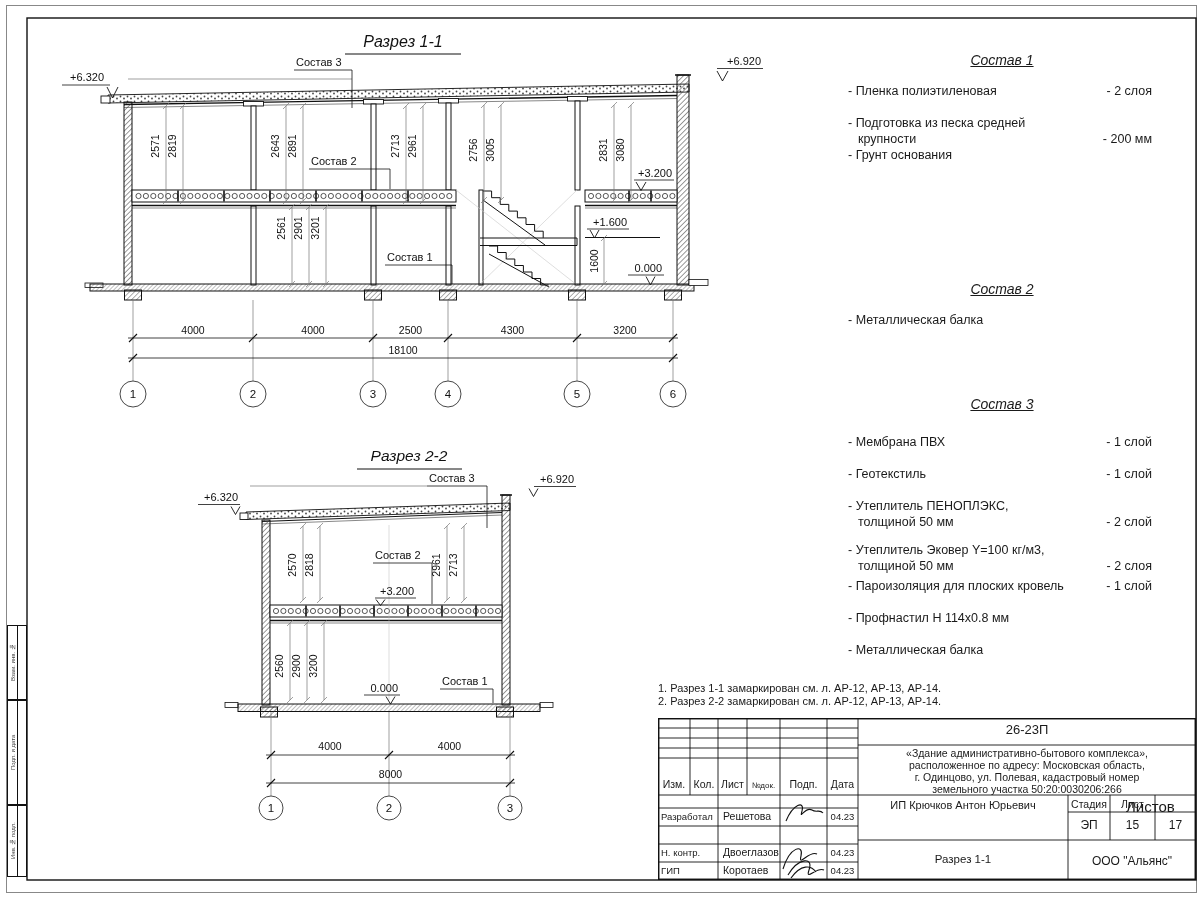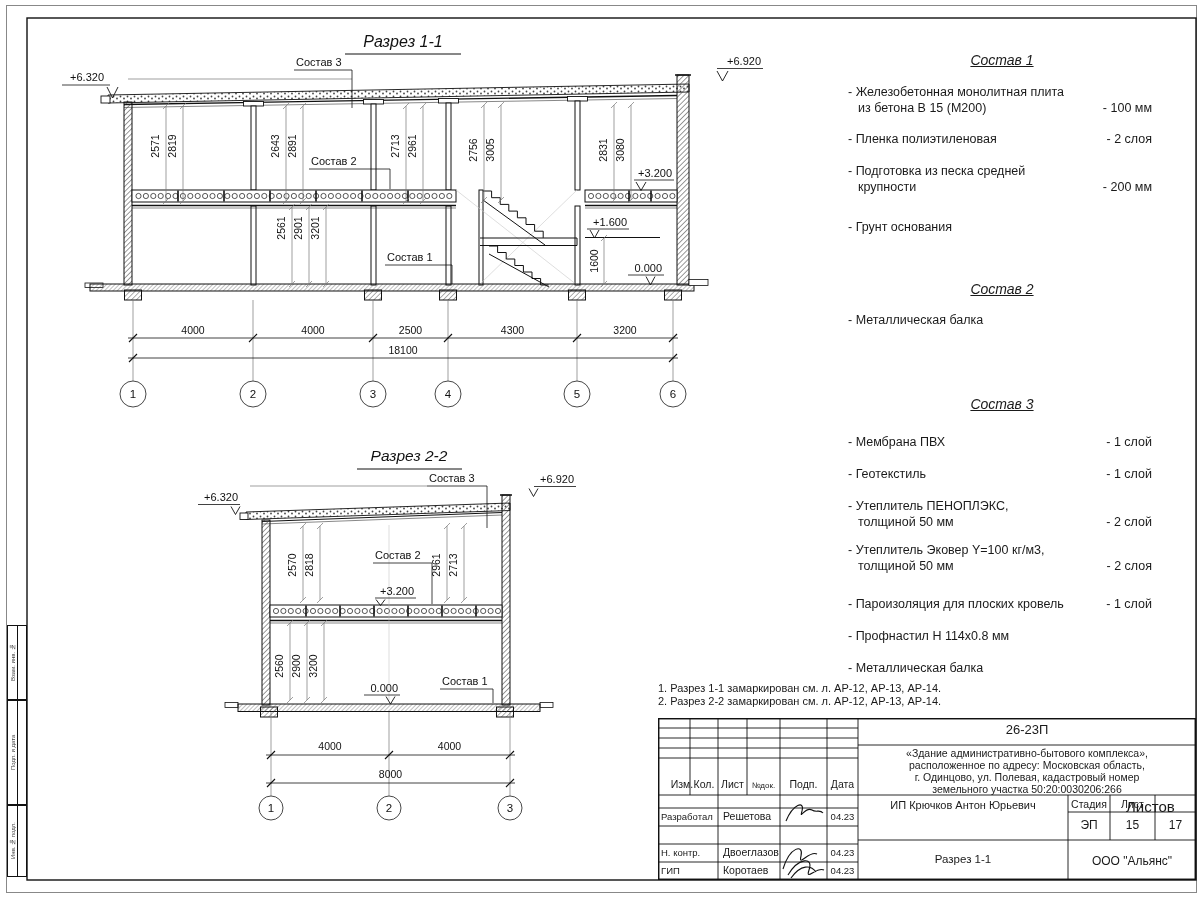--- a/index.html
+++ b/index.html
@@ -404,39 +404,32 @@
     <text class="t-dim" x="390.5" y="778" text-anchor="middle">8000</text>
 
     <text class="t-ax" x="271" y="812" text-anchor="middle">1</text>
     <text class="t-ax" x="389" y="812" text-anchor="middle">2</text>
     <text class="t-ax" x="510" y="812" text-anchor="middle">3</text>
   </svg>
 
   <div class="comps">
     <div class="comp" style="top:52px">
       <h3>Состав 1</h3>
-      <div class="ci" style="margin-top:16px">
-          <div>
-            <div>- Железобетонная  монолитная плита</div>
-            <div class="l2">из бетона В 15 (М200)</div>
-          </div>
-          <div class="vx">- 100 мм</div>
-        </div>
       <div class="ci">
           <div>- Пленка полиэтиленовая</div>
           <div class="vx">-  2 слоя</div>
         </div>
       <div class="ci" style="margin-top:16px">
           <div>
             <div>- Подготовка из песка средней</div>
             <div class="l2">крупности</div>
           </div>
           <div class="vx">- 200 мм</div>
         </div>
-      <div class="ci" style="margin-top:24px">
+      <div class="ci" style="margin-top:0">
           <div>- Грунт основания</div>
           <div class="vx"></div>
         </div>
     </div>
 
     <div class="comp" style="top:281px">
       <h3>Состав 2</h3>
       <div class="ci">
           <div>- Металлическая балка</div>
           <div class="vx"></div>
@@ -460,21 +453,21 @@
           </div>
           <div class="vx">- 2 слой</div>
         </div>
       <div class="ci" style="margin-top:12px">
           <div>
             <div>- Утеплитель Эковер Y=100 кг/м3,</div>
             <div class="l2">толщиной 50 мм</div>
           </div>
           <div class="vx">- 2 слоя</div>
         </div>
-      <div class="ci" style="margin-top:22px">
+      <div class="ci" style="margin-top:4px">
           <div>- Пароизоляция для плоских кровель</div>
           <div class="vx">- 1 слой</div>
         </div>
       <div class="ci" style="margin-top:16px">
           <div>- Профнастил Н 114х0.8 мм</div>
           <div class="vx"></div>
         </div>
       <div class="ci" style="margin-top:16px">
           <div>- Металлическая балка</div>
           <div class="vx"></div>
@@ -497,21 +490,21 @@
         <path d="M125,151 C132,128 146,126 143,138 C140,150 151,132 159,136"></path>
         <path d="M130,157 C140,140 156,138 151,152 C147,164 159,148 166,152 M133,160 C143,146 153,147 158,154"></path>
       </g>
     </svg>
     <span class="cen" style="left:200px;top:4px;width:338px;font-size:13px">26-23П</span>
     <span class="cen" style="left:200px;top:29px;width:338px;font-size:10.5px">«Здание административно-бытового комплекса»,</span>
     <span class="cen" style="left:200px;top:41px;width:338px;font-size:10.5px">расположенное по адресу: Московская область,</span>
     <span class="cen" style="left:200px;top:53px;width:338px;font-size:10.5px">г. Одинцово, ул. Полевая, кадастровый номер</span>
     <span class="cen" style="left:200px;top:65px;width:338px;font-size:10.5px">земельного участка 50:20:0030206:266</span>
 
-    <span class="cen" style="left:8px;top:60px;width:32px;font-size:10.5px">Изм.</span>
+    <span class="cen" style="left:0;top:60px;width:32px;font-size:10.5px">Изм.</span>
     <span class="cen" style="left:32px;top:60px;width:28px;font-size:10.5px">Кол.</span>
     <span class="cen" style="left:60px;top:60px;width:29px;font-size:10.5px">Лист</span>
     <span class="cen" style="left:89px;top:63px;width:33px;font-size:8px">№док.</span>
     <span class="cen" style="left:122px;top:60px;width:47px;font-size:10.5px">Подп.</span>
     <span class="cen" style="left:169px;top:60px;width:31px;font-size:10.5px">Дата</span>
 
     <span style="left:3px;top:93px;font-size:9.5px">Разработал</span>
     <span style="left:65px;top:92px;font-size:10.5px">Решетова</span>
     <span class="cen" style="left:169px;top:93px;width:31px;font-size:9.5px">04.23</span>
     <span style="left:3px;top:129px;font-size:9.5px">Н. контр.</span>

